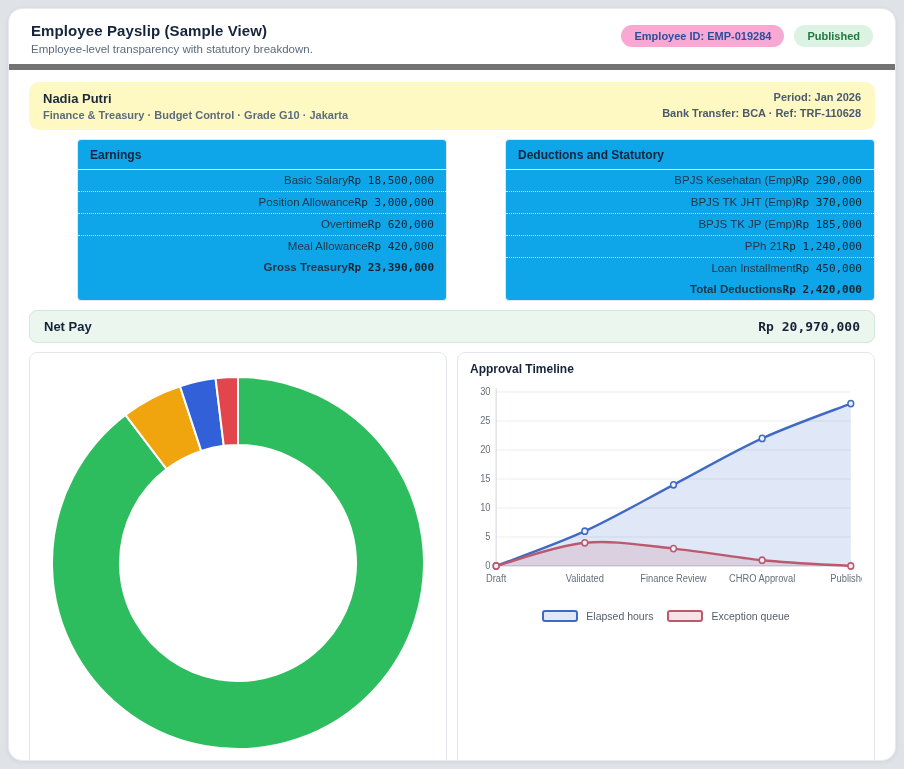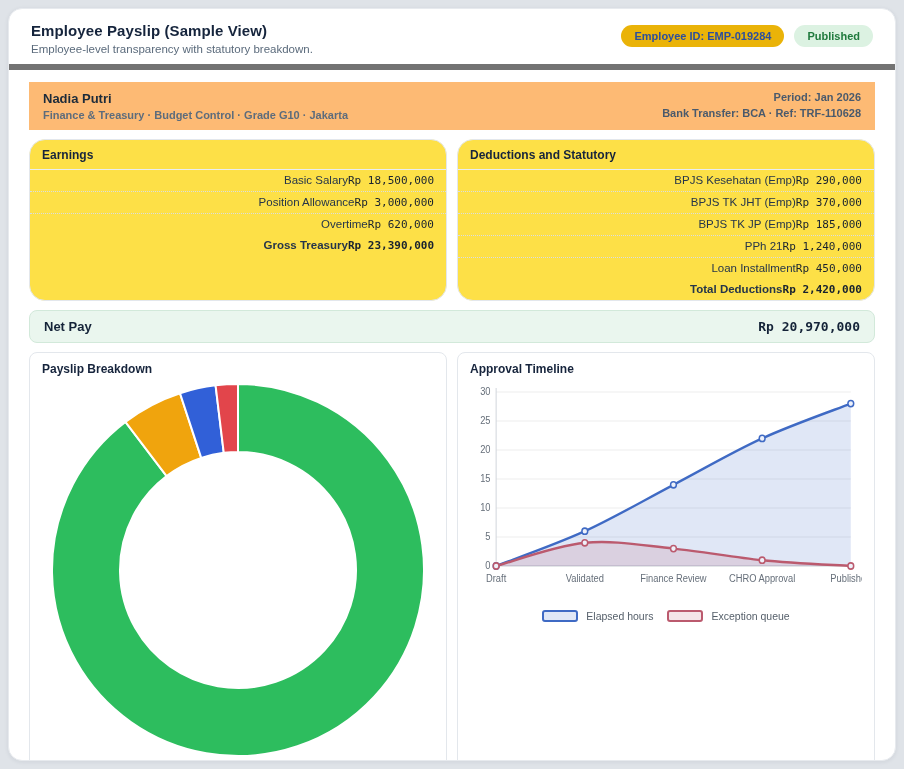--- a/index.html
+++ b/index.html
@@ -16,32 +16,32 @@
     box-shadow:0 1px 4px rgba(30,40,60,0.08);
     overflow:hidden;
   }
   
   .hdr { display:flex; justify-content:space-between; align-items:flex-start;
          padding:13px 22px 9px; border-bottom:6px solid #737373;gap:20px; }
   .hdr-title { font-size:15px; font-weight:bold; color:#15243c; letter-spacing:.1px; }
   .hdr-sub { font-size:11.5px; color:#5b6b7c; margin-top:4px; }
   .badges { display:flex; gap:10px; margin-top:3px; }
   .pill { font-size:11px; font-weight:bold; padding:5px 13px; border-radius:999px; white-space:nowrap; }
-  .pill-id { background:#eab308; color:#2c4e9d; }
+  .pill-id { background:#f9a8d4; color:#2c4e9d; }
   .pill-pub { background:#dcf2e2; color:#1f7a3d; }
   
-  .strip { margin:12px 20px 0; background:#fdba74; border-radius:0;
+  .strip { margin:12px 20px 0; background:#fef9c3; border-radius:10px;
            padding:8px 14px; display:flex; justify-content:space-between; align-items:center; }
   .emp-name { font-size:13px; font-weight:bold; color:#1c2b3a; }
   .emp-meta { font-size:11px; color:#5d6c7c; margin-top:3px; font-weight:600; }
   .strip-right { text-align:right; }
   .strip-right div { font-size:11px; color:#4a5a6c; font-weight:bold; line-height:1.45; }
   
   .tables-row { display:flex; gap:10px; margin:9px 20px 0; }
-  .panel { flex:1; background:#fde047; border:1px solid #e3e7ec; border-radius:16px; overflow:hidden; }
+  .panel { flex:1; background:#0ea5e9; border:1px solid #e3e7ec; border-radius:4px; overflow:hidden;margin-left:48px; }
   .panel-h { padding:8px 12px 7px; font-size:12px; font-weight:bold; color:#16243c;
              border-bottom:1px solid #e9edf0; }
   .t-row { display:flex; justify-content:flex-end; align-items:center;
            padding:4px 12px; border-bottom:1px dotted #d8dde3; min-height:18px; }
   .t-row:last-child { border-bottom:none; }
   .t-label { font-size:11.5px; color:#25354a; }
   .t-value { font-family:"DejaVu Sans Mono", monospace; font-size:11px; color:#18222f; }
   .t-total .t-label, .t-total .t-value { font-weight:bold; }
   
   .netpay { margin:9px 20px 0; background:#eaf6ee; border:1px solid #d2e9da; border-radius:8px;
@@ -96,20 +96,24 @@
             <span class="t-value">Rp 18,500,000</span>
           </div>
           <div class="t-row">
             <span class="t-label">Position Allowance</span>
             <span class="t-value">Rp 3,000,000</span>
           </div>
           <div class="t-row">
             <span class="t-label">Overtime</span>
             <span class="t-value">Rp 620,000</span>
           </div>
+          <div class="t-row">
+            <span class="t-label">Meal Allowance</span>
+            <span class="t-value">Rp 420,000</span>
+          </div>
         </div>
       <div class="t-row t-total">
         <span class="t-label">Gross Treasury</span>
         <span class="t-value">Rp 23,390,000</span>
       </div>
     </div>
     <div class="panel">
       <div class="panel-h">Deductions and Statutory</div>
       <div>
           <div class="t-row">
@@ -140,21 +144,20 @@
     </div>
   </div>
 
   <div class="netpay">
     <span class="netpay-label">Net Pay</span>
     <span class="netpay-value">Rp 20,970,000</span>
   </div>
 
   <div class="charts-row">
     <div class="chart-panel">
-      <div class="chart-title">Payslip Breakdown</div>
       <div class="donut-wrap">
         <svg id="donut-svg" width="378" height="378" viewBox="0 0 378 378">
             <path d="M 189 3 A 186 186 0 1 1 76.42388042665038 40.93711706910847 L 117.58074134593949 95.06763340943439 A 118 118 0 1 0 189 71 Z" fill="#2dbd5e" stroke="#ffffff" stroke-width="2"></path>
             <path d="M 76.42388042665038 40.93711706910847 A 186 186 0 0 1 131.02411697760203 12.266310546706393 L 152.2196010933174 76.87862712102879 A 118 118 0 0 0 117.58074134593949 95.06763340943439 Z" fill="#f0a40d" stroke="#ffffff" stroke-width="2"></path>
             <path d="M 131.02411697760203 12.266310546706393 A 186 186 0 0 1 166.57063897898894 4.357307850570095 L 174.77062042753062 71.86108777616812 A 118 118 0 0 0 152.2196010933174 76.87862712102879 Z" fill="#3160d8" stroke="#ffffff" stroke-width="2"></path>
             <path d="M 166.57063897898894 4.357307850570095 A 186 186 0 0 1 188.99999999999994 3 L 188.99999999999997 71 A 118 118 0 0 0 174.77062042753062 71.86108777616812 Z" fill="#e2454b" stroke="#ffffff" stroke-width="2"></path>
           </svg>
       </div>
       <div class="legend" id="donut-legend">
           <span class="legend-item">

